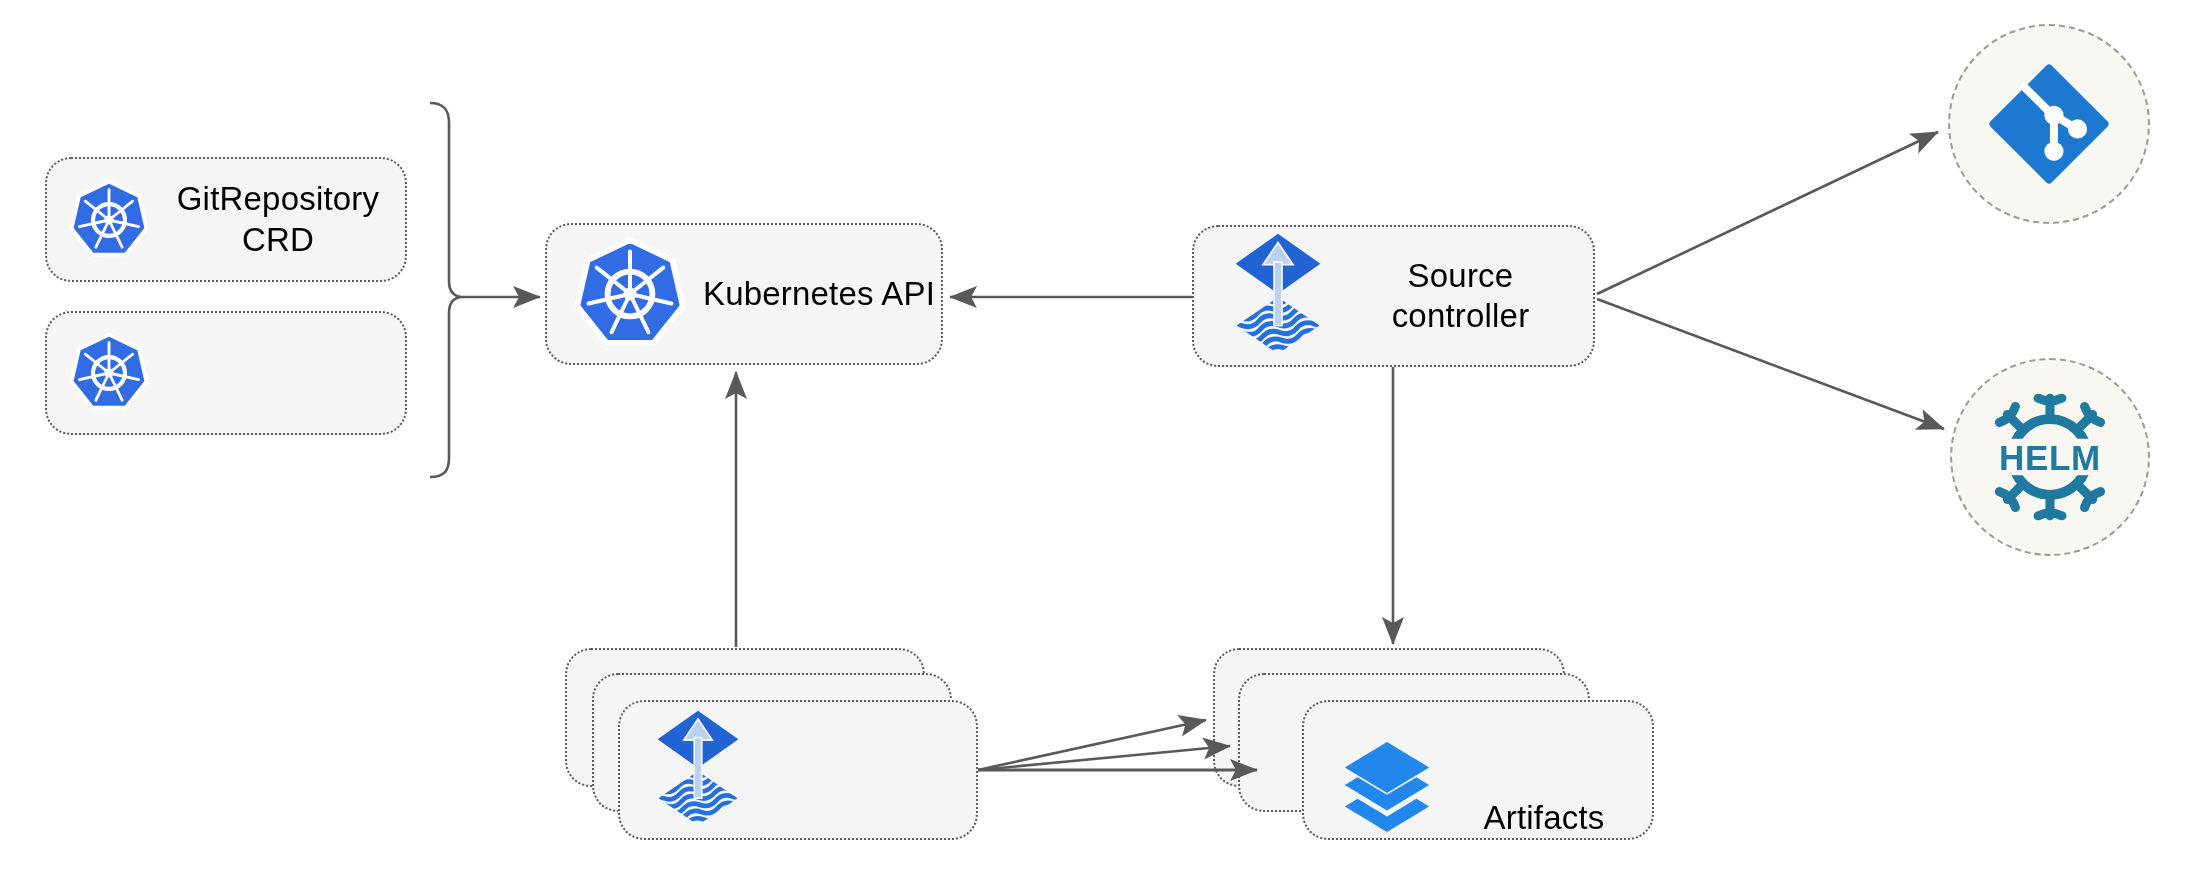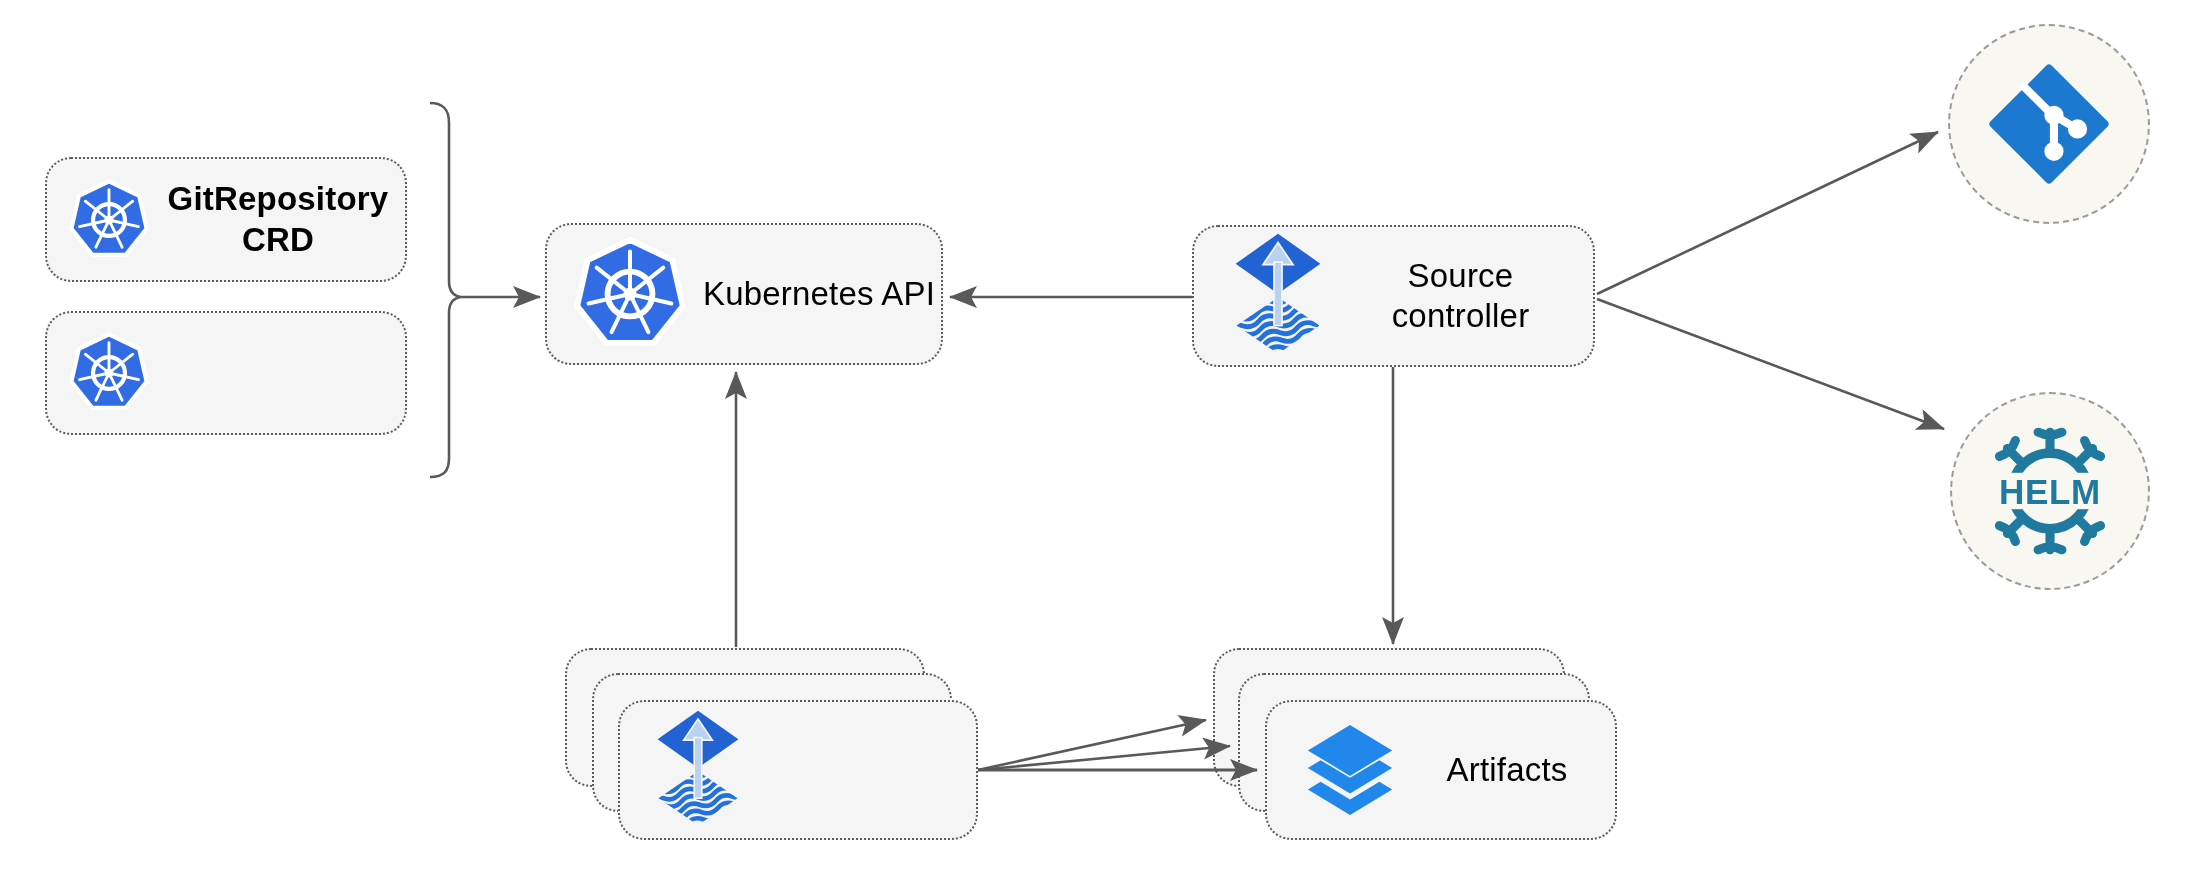--- a/index.html
+++ b/index.html
@@ -36,21 +36,21 @@
   }
   .node-label {
     flex: 1;
     text-align: center;
     font-size: 33px;
     line-height: 1.22;
     color: var(--label-text, #000000);
     letter-spacing: 0.2px;
   }
   .node-label.narrow { max-width: 200px; margin: 16px auto; }
-  .node-label.midwrap { max-width: 252px; margin: 16px auto; font-weight: bold; }
+  .node-label.midwrap { max-width: 252px; margin: 16px auto; }
   
   .node-circle {
     position: absolute;
     box-sizing: border-box;
     background: var(--circle-fill, #f9f7f2);
     border: 2.5px dashed var(--circle-border, #9b9b9b);
     border-radius: 50%;
     display: flex;
     align-items: center;
     justify-content: center;
@@ -165,21 +165,21 @@
         <line x1="30" y1="20" x2="50" y2="40"></line>
         <line x1="54" y1="43" x2="71" y2="53"></line>
         <line x1="54" y1="43" x2="54" y2="70"></line>
         <circle cx="54" cy="43" r="4.5"></circle>
         <circle cx="73" cy="54" r="4.5"></circle>
         <circle cx="54" cy="72" r="4.5"></circle>
       </g>
     </svg>
   </div>
 
-  <div class="node-circle" style="left:1950px; top:392px; width:200px; height:198px;">
+  <div class="node-circle" style="left:1950px; top:358px; width:200px; height:198px;">
     <svg class="icon" width="140" height="140" viewBox="0 0 100 100">
       <g fill="none" stroke-linecap="round" stroke="#20799e">
         <circle cx="50" cy="50" r="27" stroke-width="7"></circle>
         <g stroke-width="6.5">
           <line x1="50" y1="23" x2="50" y2="8"></line>   
             <path d="M41.5,8 Q50,12 58.5,8"></path>
           <line x1="69.1" y1="30.9" x2="80.4" y2="19.6"></line> 
             <path d="M74.7,13.9 Q77.5,22.5 86.1,25.3"></path>
           <line x1="30.9" y1="30.9" x2="19.6" y2="19.6"></line> 
             <path d="M25.3,13.9 Q22.5,22.5 13.9,25.3"></path>
@@ -219,21 +219,21 @@
         </clipPath>
       <g stroke="#f5f5f5" stroke-width="2" fill="#b9d2f1">
         <polygon points="50,12 67,37 33,37"></polygon>
         <rect x="45.5" y="34" width="9" height="72"></rect>
       </g>
     </svg>
   </div>
 
   <div class="stack-box" style="left:1213px; top:648px; width:352px; height:139px;"></div>
   <div class="stack-box" style="left:1238px; top:673px; width:352px; height:139px;"></div>
-  <div class="node-box" style="left:1265px; top:700px; width:352px; height:140px; padding-left:34px; z-index:2;">
+  <div class="node-box" style="left:1302px; top:700px; width:352px; height:140px; padding-left:34px; z-index:2;align-items:flex-end;">
     <svg class="icon" width="98" height="102" viewBox="0 0 100 104">
       <g fill="#2187eb">
         <polygon points="50,6 93,32 50,58 7,32"></polygon>
         <polygon points="7,50 20,42 50,60 80,42 93,50 50,76"></polygon>
         <polygon points="7,72 20,64 50,82 80,64 93,72 50,98"></polygon>
       </g>
     </svg>
     <div class="node-label">Artifacts</div>
   </div>
 

